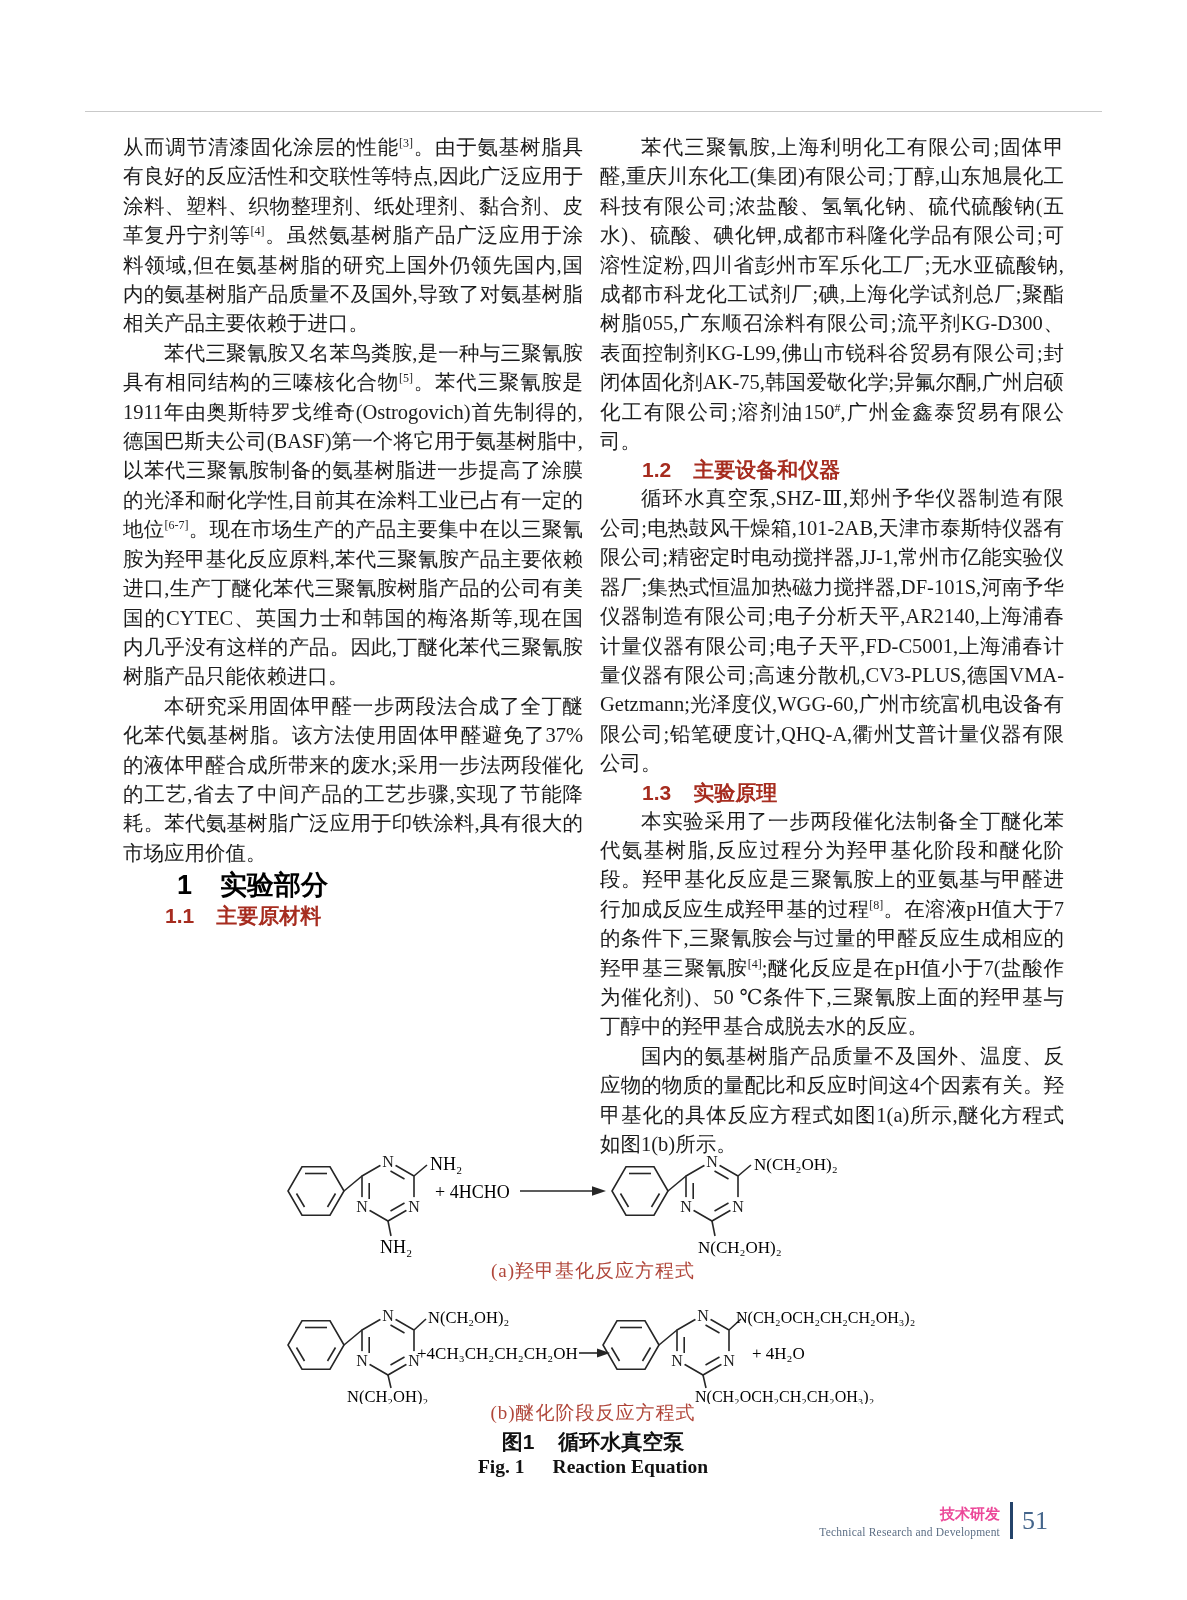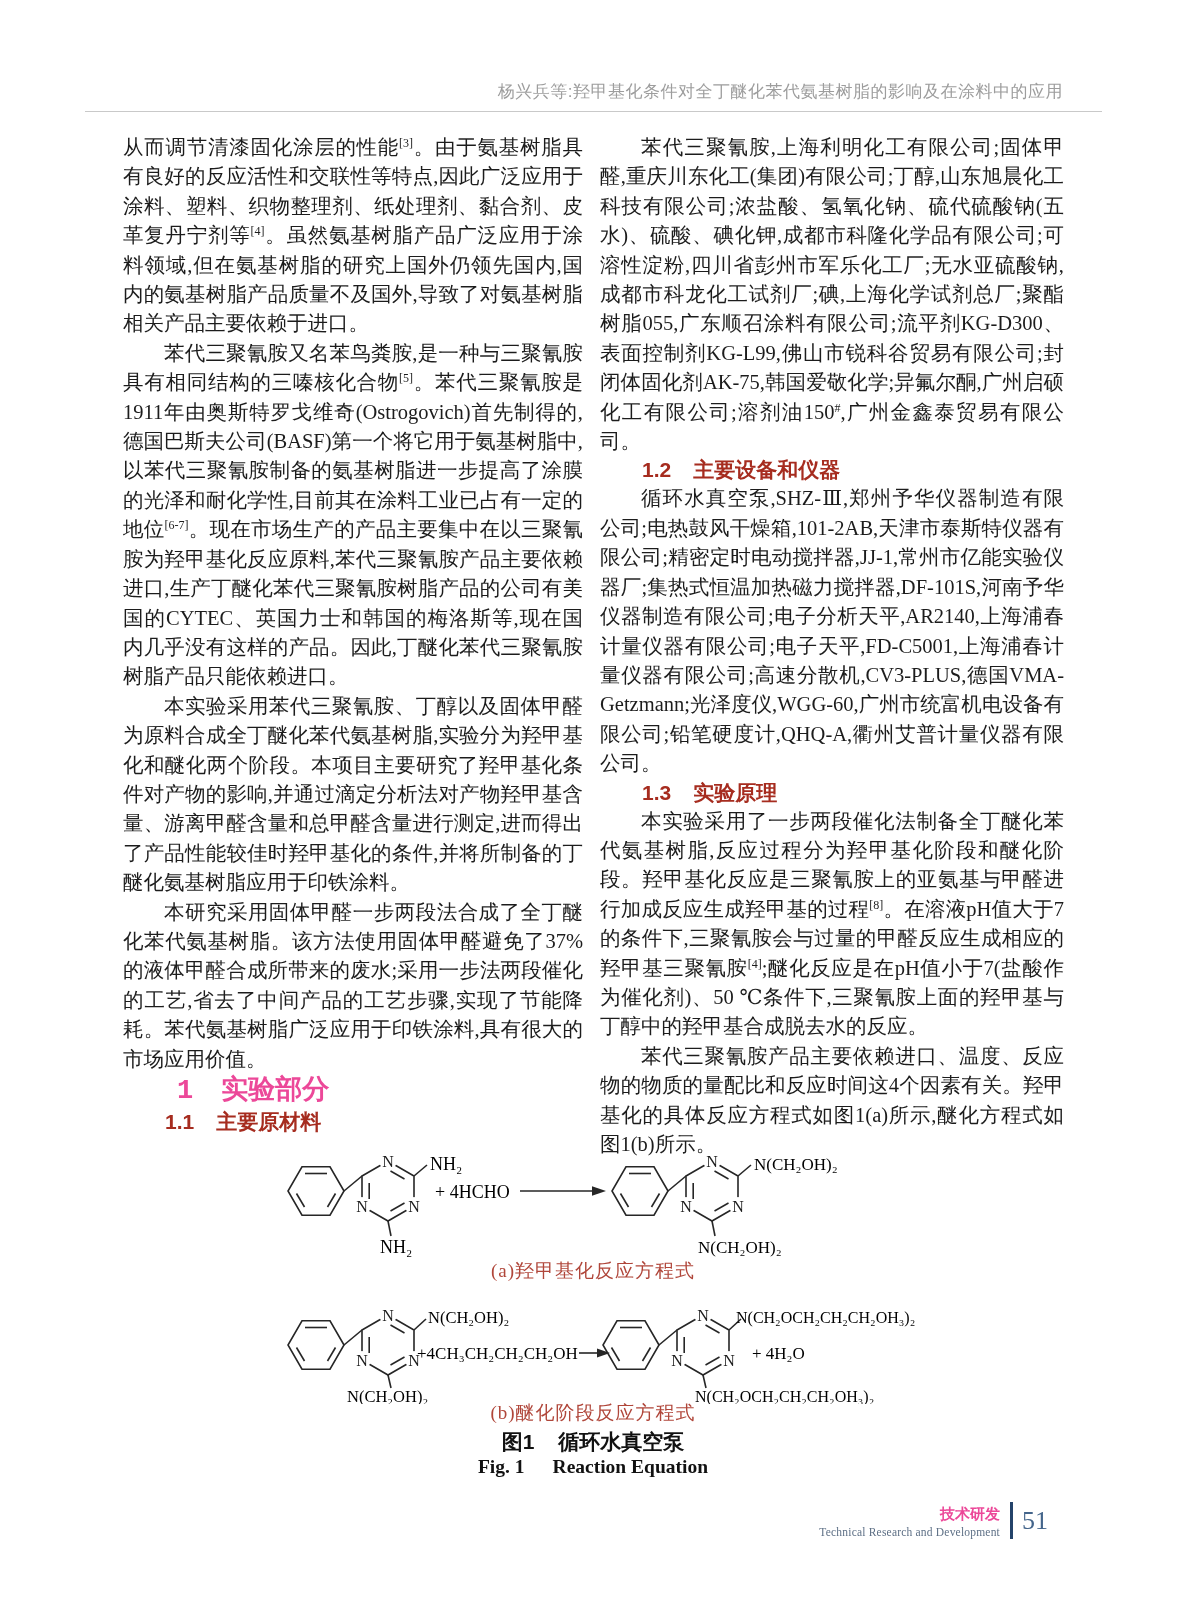--- a/index.html
+++ b/index.html
@@ -18,22 +18,22 @@
   .head-rule{position:absolute;top:111px;left:85px;width:1017px;height:1px;background:#c9c9c9;}
   
   .col{position:absolute;top:133px;width:460px;font-size:20.5px;line-height:29.4px;text-align:justify;}
   .col-left{left:123px;}
   .col-right{left:600px;width:464px;}
   .col p{margin:0;text-indent:2em;}
   .col p.noindent{text-indent:0;}
   sup{font-size:12px;line-height:0;vertical-align:7px;}
   
   .h-major{
-    margin:21px 0 6px 0;font-family:Liberation Mono, monospace;
-    font-weight:bold;color:#ec4899;font-size:27px;line-height:34px;text-indent:0;
+    margin:21px 0 6px 0;font-family:Liberation Sans, sans-serif;
+    font-weight:bold;color:#000000;font-size:27px;line-height:34px;text-indent:0;
   }
   .h-major .h-num{margin-right:28px;}
   .h-minor{
     margin:5px 0 3px 0;font-family:"Liberation Sans","DejaVu Sans",sans-serif;
     font-weight:bold;color:#a62c1f;font-size:21px;line-height:28px;text-indent:0;
   }
   .h-minor .h-num{margin-right:22px;}
   
   .fig-svg{position:absolute;}
   .fig-caption{position:absolute;left:123px;width:940px;text-align:center;}
@@ -49,39 +49,37 @@
   .footer-en{font-size:11.5px;color:#5d6f85;line-height:14px;letter-spacing:.2px;}
   .footer-bar{width:3px;height:37px;background:#24436a;margin:0 9px 0 10px;}
   .footer-page{font-size:26px;color:#44658b;}
   svg text{font-family:"Liberation Serif","DejaVu Serif",serif;}
 </style>
 </head>
 <body>
 
 <div class="page">
 
-  <div class="running-head">杨兴兵等:羟甲基化条件对全丁醚化苯代氨基树脂的影响及在涂料中的应用</div>
   <div class="head-rule"></div>
 
   <div class="col col-left">
     <p class="noindent">从而调节清漆固化涂层的性能<sup>[3]</sup>。由于氨基树脂具有良好的反应活性和交联性等特点,因此广泛应用于涂料、塑料、织物整理剂、纸处理剂、黏合剂、皮革复丹宁剂等<sup>[4]</sup>。虽然氨基树脂产品广泛应用于涂料领域,但在氨基树脂的研究上国外仍领先国内,国内的氨基树脂产品质量不及国外,导致了对氨基树脂相关产品主要依赖于进口。</p>
     <p>苯代三聚氰胺又名苯鸟粪胺,是一种与三聚氰胺具有相同结构的三嗪核化合物<sup>[5]</sup>。苯代三聚氰胺是1911年由奥斯特罗戈维奇(Ostrogovich)首先制得的,德国巴斯夫公司(BASF)第一个将它用于氨基树脂中,以苯代三聚氰胺制备的氨基树脂进一步提高了涂膜的光泽和耐化学性,目前其在涂料工业已占有一定的地位<sup>[6-7]</sup>。现在市场生产的产品主要集中在以三聚氰胺为羟甲基化反应原料,苯代三聚氰胺产品主要依赖进口,生产丁醚化苯代三聚氰胺树脂产品的公司有美国的CYTEC、英国力士和韩国的梅洛斯等,现在国内几乎没有这样的产品。因此,丁醚化苯代三聚氰胺树脂产品只能依赖进口。</p>
-    <p>本实验采用苯代三聚氰胺、丁醇以及固体甲醛为原料合成全丁醚化苯代氨基树脂,实验分为羟甲基化和醚化两个阶段。本项目主要研究了羟甲基化条件对产物的影响,并通过滴定分析法对产物羟甲基含量、游离甲醛含量和总甲醛含量进行测定,进而得出了产品性能较佳时羟甲基化的条件,并将所制备的丁醚化氨基树脂应用于印铁涂料。</p>
     <p>本研究采用固体甲醛一步两段法合成了全丁醚化苯代氨基树脂。该方法使用固体甲醛避免了37%的液体甲醛合成所带来的废水;采用一步法两段催化的工艺,省去了中间产品的工艺步骤,实现了节能降耗。苯代氨基树脂广泛应用于印铁涂料,具有很大的市场应用价值。</p>
     <p class="h-major"><span class="h-num">1</span><span>实验部分</span></p>
     <p class="h-minor"><span class="h-num">1.1</span><span>主要原材料</span></p>
   </div>
 
   <div class="col col-right">
     <p>苯代三聚氰胺,上海利明化工有限公司;固体甲醛,重庆川东化工(集团)有限公司;丁醇,山东旭晨化工科技有限公司;浓盐酸、氢氧化钠、硫代硫酸钠(五水)、硫酸、碘化钾,成都市科隆化学品有限公司;可溶性淀粉,四川省彭州市军乐化工厂;无水亚硫酸钠,成都市科龙化工试剂厂;碘,上海化学试剂总厂;聚酯树脂055,广东顺召涂料有限公司;流平剂KG-D300、表面控制剂KG-L99,佛山市锐科谷贸易有限公司;封闭体固化剂AK-75,韩国爱敬化学;异氟尔酮,广州启硕化工有限公司;溶剂油150<sup>#</sup>,广州金鑫泰贸易有限公司。</p>
     <p class="h-minor"><span class="h-num">1.2</span><span>主要设备和仪器</span></p>
     <p>循环水真空泵,SHZ-Ⅲ,郑州予华仪器制造有限公司;电热鼓风干燥箱,101-2AB,天津市泰斯特仪器有限公司;精密定时电动搅拌器,JJ-1,常州市亿能实验仪器厂;集热式恒温加热磁力搅拌器,DF-101S,河南予华仪器制造有限公司;电子分析天平,AR2140,上海浦春计量仪器有限公司;电子天平,FD-C5001,上海浦春计量仪器有限公司;高速分散机,CV3-PLUS,德国VMA-Getzmann;光泽度仪,WGG-60,广州市统富机电设备有限公司;铅笔硬度计,QHQ-A,衢州艾普计量仪器有限公司。</p>
     <p class="h-minor"><span class="h-num">1.3</span><span>实验原理</span></p>
     <p>本实验采用了一步两段催化法制备全丁醚化苯代氨基树脂,反应过程分为羟甲基化阶段和醚化阶段。羟甲基化反应是三聚氰胺上的亚氨基与甲醛进行加成反应生成羟甲基的过程<sup>[8]</sup>。在溶液pH值大于7的条件下,三聚氰胺会与过量的甲醛反应生成相应的羟甲基三聚氰胺<sup>[4]</sup>;醚化反应是在pH值小于7(盐酸作为催化剂)、50 ℃条件下,三聚氰胺上面的羟甲基与丁醇中的羟甲基合成脱去水的反应。</p>
-    <p>苯代三聚氰胺产品主要依赖进口、温度、反应物的物质的量配比和反应时间这4个因素有关。羟甲基化的具体反应方程式如图1(a)所示,醚化方程式如图1(b)所示。</p>
+    <p>国内的氨基树脂产品质量不及国外、温度、反应物的物质的量配比和反应时间这4个因素有关。羟甲基化的具体反应方程式如图1(a)所示,醚化方程式如图1(b)所示。</p>
   </div>
 
   <svg class="fig-svg" style="left:270px;top:1123px;" width="680" height="137" viewBox="0 0 680 137">
     <defs>
       <g id="mol-core" stroke="#262626" stroke-width="1.6" fill="none">
         <polygon points="-44,0 -58,-24.2 -86,-24.2 -100,0 -86,24.2 -58,24.2"></polygon>
         <line x1="-83" y1="-17.5" x2="-61" y2="-17.5"></line>
         <line x1="-91.5" y1="2.5" x2="-83.5" y2="16"></line>
         <line x1="-60.5" y1="16" x2="-52.5" y2="2.5"></line>
         <line x1="-44" y1="0" x2="-26" y2="-15"></line>

